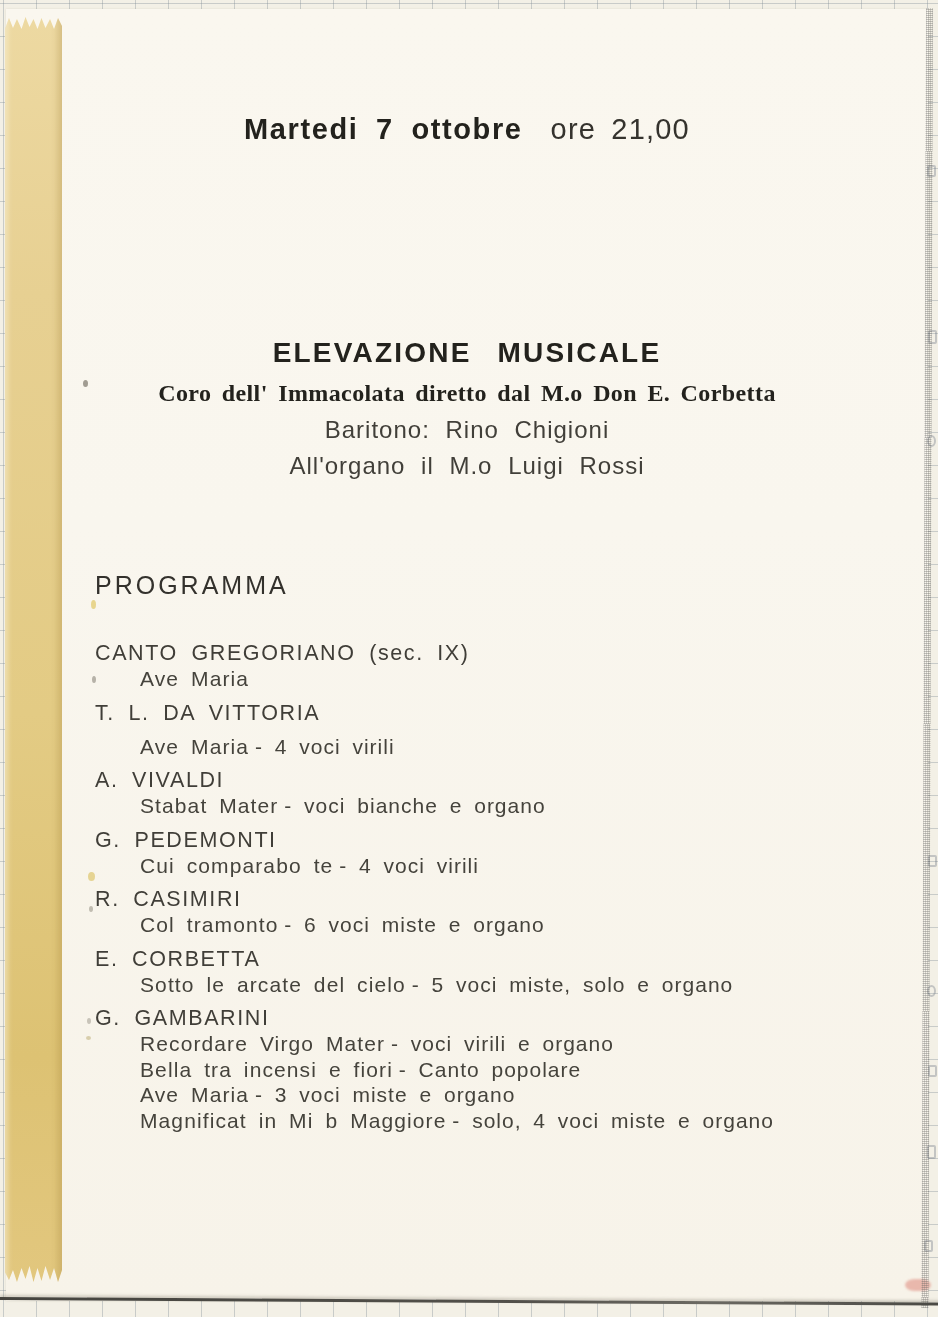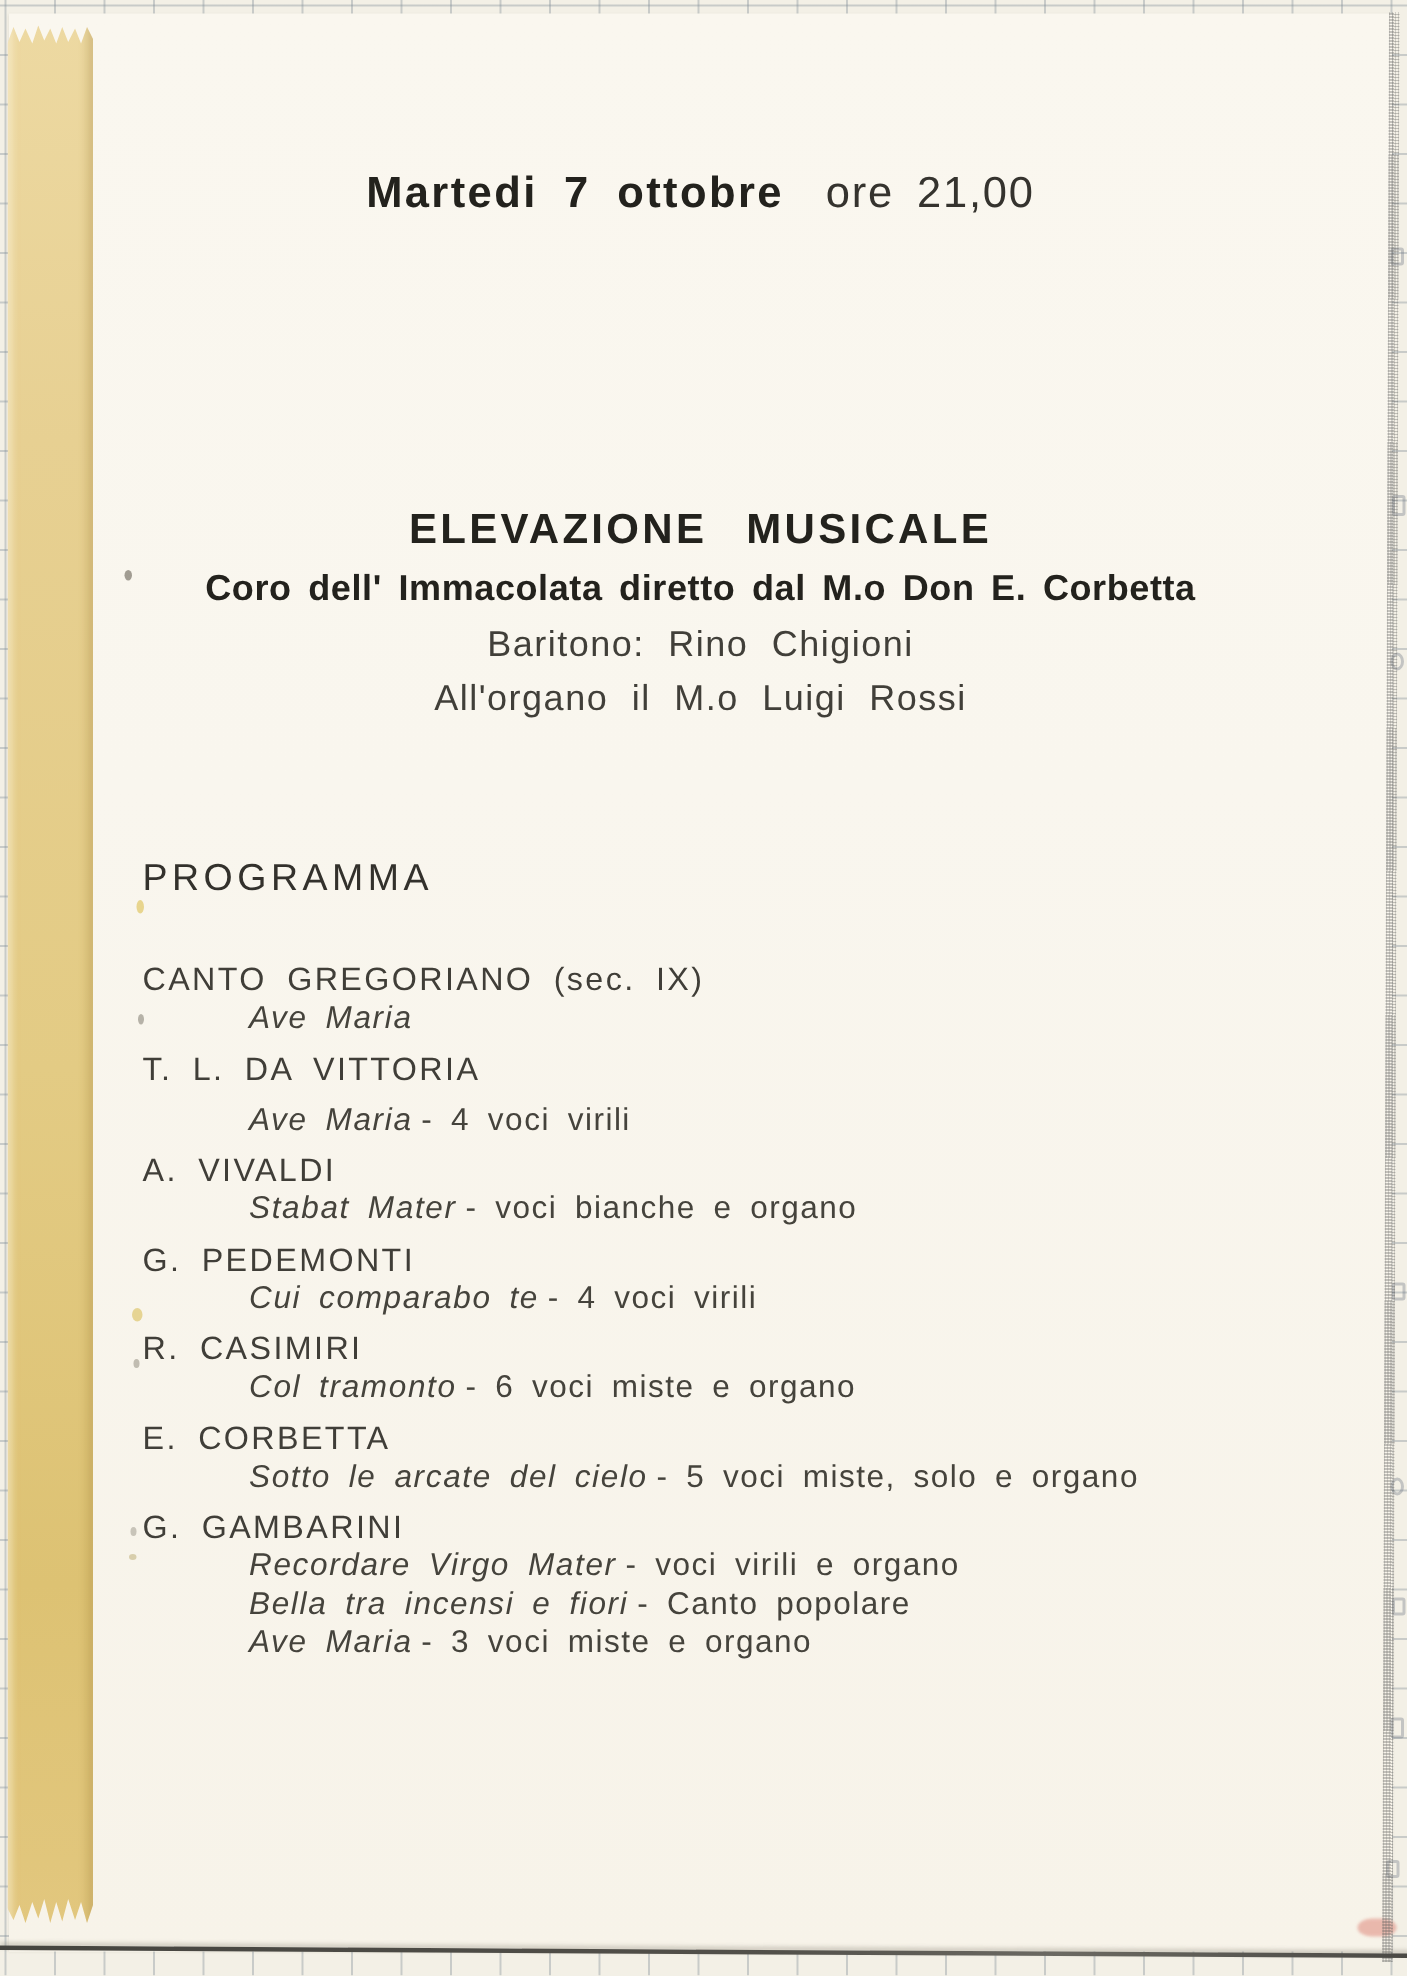--- a/index.html
+++ b/index.html
@@ -66,37 +66,37 @@
   .date-line .time{font-weight:normal;color:#35332e;word-spacing:6px;}
   .title{
     position:absolute;left:0;top:288px;width:100%;
     text-align:center;color:var(--ink-bold);
     font-size:28px;font-weight:bold;letter-spacing:2.2px;word-spacing:16px;margin-top:40px;
   }
   .credits{
     position:absolute;left:0;top:366px;width:100%;
     text-align:center;font-size:24px;line-height:36.5px;color:#3b3933;
   }
-  .credit.bold{font-weight:bold;color:var(--ink-bold);letter-spacing:.4px;word-spacing:4px;}
+  .credit.bold{font-weight:bold;color:var(--ink-bold);letter-spacing:.4px;word-spacing:4px;font-family:Liberation Serif, serif;}
   .credit.plain{letter-spacing:1px;word-spacing:8px;color:#413f39;}
   .program-heading{
     position:absolute;left:89px;top:562px;
     font-size:25px;font-weight:normal;letter-spacing:3px;color:#33312c;
   }
   .program-list{
     position:absolute;left:89px;top:631px;width:740px;color:var(--ink);
   }
   .entry{margin-bottom:8px;}
   .composer{
     font-size:21.5px;line-height:26px;letter-spacing:1.6px;word-spacing:6px;color:#403e38;
   }
   .piece{
     font-size:21px;line-height:25.5px;padding-left:45px;color:#45433c;
   }
-  .piece-title{font-style:italic;letter-spacing:1.1px;word-spacing:5px;margin-left:26px;}
+  .piece-title{letter-spacing:1.1px;word-spacing:5px;}
   .piece-detail{font-style:normal;letter-spacing:1px;word-spacing:5px;}
   
   .speck{position:absolute;border-radius:50%;}
   .speck.s1{left:83px;top:380px;width:5px;height:7px;background:#8b867a;opacity:.8;}
   .speck.s2{left:91px;top:600px;width:5px;height:9px;background:#e5d283;opacity:.9;}
   .speck.s3{left:92px;top:676px;width:4px;height:7px;background:#9a958a;opacity:.7;}
   .speck.s4{left:88px;top:872px;width:7px;height:9px;background:#e3d089;opacity:.9;}
   .speck.s5{left:89px;top:906px;width:4px;height:6px;background:#a39e92;opacity:.65;}
   .speck.s6{left:87px;top:1018px;width:4px;height:6px;background:#a8a398;opacity:.6;}
   .speck.s7{left:86px;top:1036px;width:5px;height:4px;background:#cfc49c;opacity:.8;}
@@ -161,20 +161,21 @@
       </div>
       <div class="entry">
         <div class="composer">E. CORBETTA</div>
         <div class="piece"><span class="piece-title">Sotto le arcate del cielo</span> <span class="piece-detail">- 5 voci miste, solo e organo</span></div>
       </div>
       <div class="entry">
         <div class="composer">G. GAMBARINI</div>
         <div class="piece"><span class="piece-title">Recordare Virgo Mater</span> <span class="piece-detail">- voci virili e organo</span></div>
         <div class="piece"><span class="piece-title">Bella tra incensi e fiori</span> <span class="piece-detail">- Canto popolare</span></div>
         <div class="piece"><span class="piece-title">Ave Maria</span> <span class="piece-detail">- 3 voci miste e organo</span></div>
+        <div class="piece"><span class="piece-title">Magnificat in Mi b Maggiore</span> <span class="piece-detail">- solo, 4 voci miste e organo</span></div>
       </div>
     </div>
 </div>
 
 <div class="tape"></div>
 
 <div class="speck s1"></div>
 <div class="speck s2"></div>
 <div class="speck s3"></div>
 <div class="speck s4"></div>

